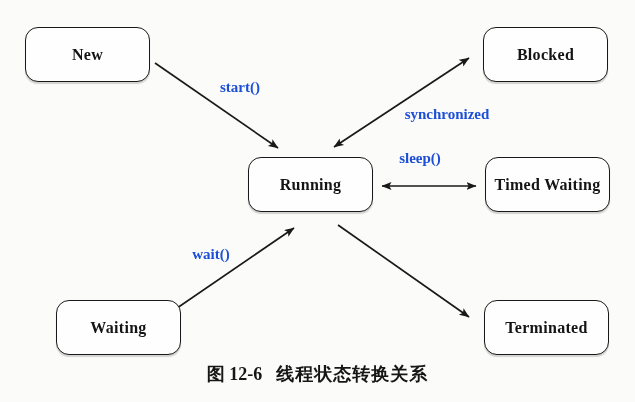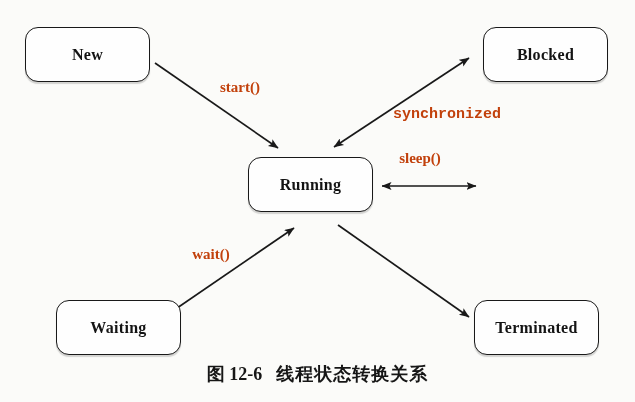--- a/index.html
+++ b/index.html
@@ -22,29 +22,29 @@
     display:flex;align-items:center;justify-content:center;
     font-size:16px;font-weight:600;color:#141414;
     letter-spacing:0.3px;
     box-shadow:0 2px 1px rgba(90,90,90,0.25);
   }
   .box-new{left:25px;top:27px;}
   .box-blocked{left:483px;top:27px;}
   .box-running{left:248px;top:157px;}
   .box-timed-waiting{left:485px;top:157px;}
   .box-waiting{left:25px;top:300px;margin-left:31px;}
-  .box-terminated{left:474px;top:300px;}
+  .box-terminated{left:484px;top:300px;}
   .edge-label{
     position:absolute;
     transform:translateX(-50%);
-    font-size:15px;font-weight:600;color:#c2410c;
+    font-size:15px;font-weight:600;color:#1d4ed8;
     white-space:nowrap;
   }
   .lbl-start{left:240px;top:79px;}
-  .lbl-synchronized{left:447px;top:106px;font-family:Liberation Mono, monospace;}
+  .lbl-synchronized{left:447px;top:106px;}
   .lbl-sleep{left:420px;top:150px;}
   .lbl-wait{left:211px;top:246px;}
   .lbl-notify{left:269px;top:287px;}
   .lbl-run-end{left:431px;top:241px;}
   .caption{
     position:absolute;
     left:0;top:362px;width:635px;
     text-align:center;
     font-size:18px;font-weight:700;color:#161616;
   }
@@ -74,20 +74,23 @@
 
   <div class="state-box box-blocked">
     <span>Blocked</span>
   </div>
   <div class="state-box box-new">
     <span>New</span>
   </div>
   <div class="state-box box-running">
     <span>Running</span>
   </div>
+  <div class="state-box box-timed-waiting">
+    <span>Timed Waiting</span>
+  </div>
   <div class="state-box box-waiting">
     <span>Waiting</span>
   </div>
   <div class="state-box box-terminated">
     <span>Terminated</span>
   </div>
 
   <div class="edge-label lbl-start">start()</div>
   <div class="edge-label lbl-synchronized">synchronized</div>
   <div class="edge-label lbl-sleep">sleep()</div>

